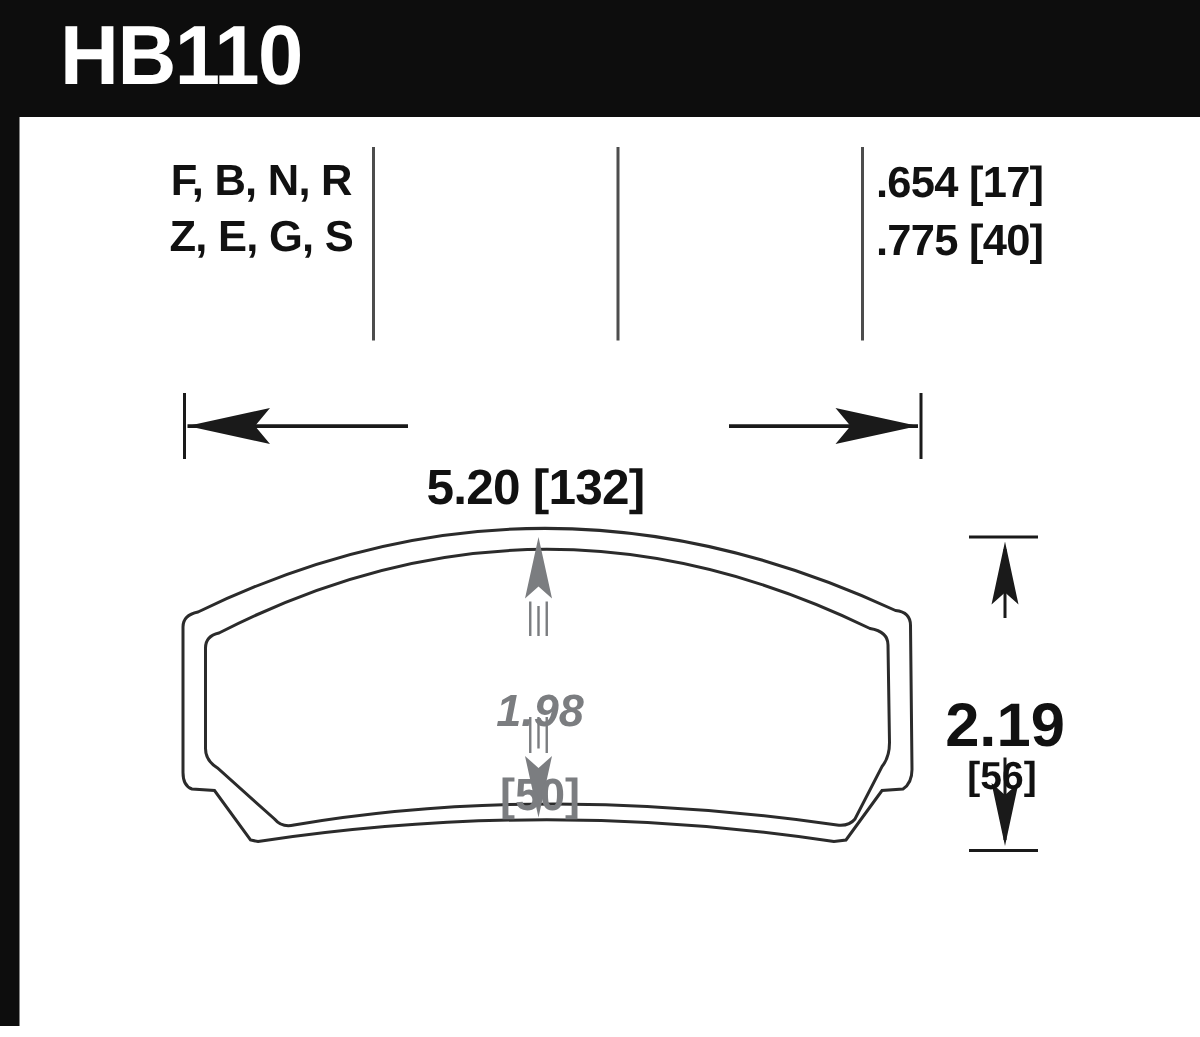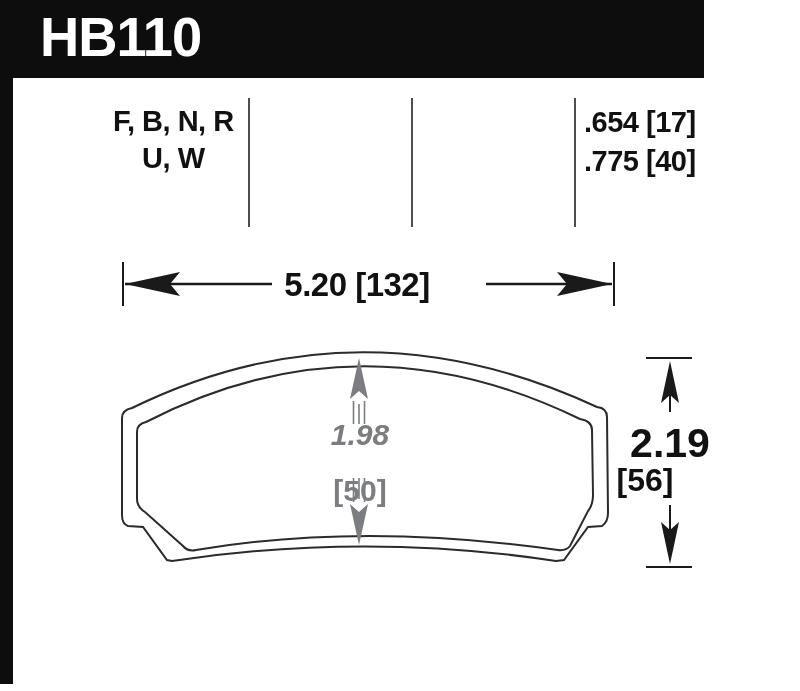--- a/index.html
+++ b/index.html
@@ -2,44 +2,44 @@
 <html><head>
 <meta charset="utf-8">
 <style>
   html,body{margin:0;padding:0;background:#ffffff;}
   .canvas{
     position:relative;width:800px;height:691px;background:#ffffff;overflow:hidden;
     font-family:"Liberation Sans","DejaVu Sans",sans-serif;
   }
   
   .header-bar{
-    position:absolute;left:0;top:0;width:704px;height:78px;background:#0d0d0d;
+    position:absolute;left:0;top:0;width:800px;height:78px;background:#0d0d0d;
     display:flex;align-items:center;
   }
   .part-number{
     color:#ffffff;font-weight:bold;font-size:56px;letter-spacing:-1px;
     margin-left:40px;margin-top:-6px;transform:scaleX(.97);transform-origin:left center;
   }
   .left-strip{position:absolute;left:0;top:78px;width:13px;height:606px;background:#0d0d0d;}
   
   .col-divider{position:absolute;top:98px;width:1.5px;height:129px;background:#4d4d4d;}
   .divider-1{left:248px;} .divider-2{left:411px;} .divider-3{left:574px;}
   .compound-codes{
     position:absolute;left:113px;top:103px;
     font-weight:bold;font-size:29px;line-height:37px;color:#111111;letter-spacing:-.5px;text-align:center;
   }
   .thickness-values{
     position:absolute;left:584px;top:103px;
     font-weight:bold;font-size:29px;line-height:39px;color:#111111;letter-spacing:-.5px;
   }
   
-  .dim-text{position:absolute;font-weight:bold;color:#111111;white-space:nowrap;}
+  .dim-text{position:absolute;font-weight:bold;color:#111111;white-space:nowrap;margin-top:40px;}
   .width-dim{left:357px;top:266px;font-size:33px;transform:translateX(-50%);letter-spacing:-.5px;}
   .height-dim-in{left:670px;top:420px;font-size:41px;transform:translateX(-50%);}
-  .height-dim-mm{left:645px;top:462px;font-size:32px;transform:translateX(-50%);}
+  .height-dim-mm{left:668px;top:462px;font-size:26px;transform:translateX(-50%);}
   .center-dim{color:#7b7d80;}
   .center-dim-in{left:360px;top:418px;font-size:30px;transform:translateX(-50%);font-style:italic;}
   .center-dim-mm{left:360px;top:474px;font-size:30px;transform:translateX(-50%);}
   
   .applications{
     position:absolute;left:414px;top:645px;transform:translateX(-50%);
     font-weight:bold;font-size:32px;letter-spacing:-1px;color:#111111;white-space:nowrap;
   }
   
   svg.drawing{position:absolute;left:0;top:0;pointer-events:none;}
@@ -58,21 +58,21 @@
     <div class="part-number">HB110</div>
   </div>
   <div class="left-strip"></div>
 
   <div class="col-divider divider-1"></div>
   <div class="col-divider divider-2"></div>
   <div class="col-divider divider-3"></div>
 
   <div class="compound-codes">
     <div>F, B, N, R</div>
-    <div>U, W</div>
+    <div>Z, E, G, S</div>
   </div>
 
   <div class="thickness-values">
     <div>.654 [17]</div>
     <div>.775 [40]</div>
   </div>
 
   <svg class="drawing" width="800" height="691" viewBox="0 0 800 691">
 
     <g>

